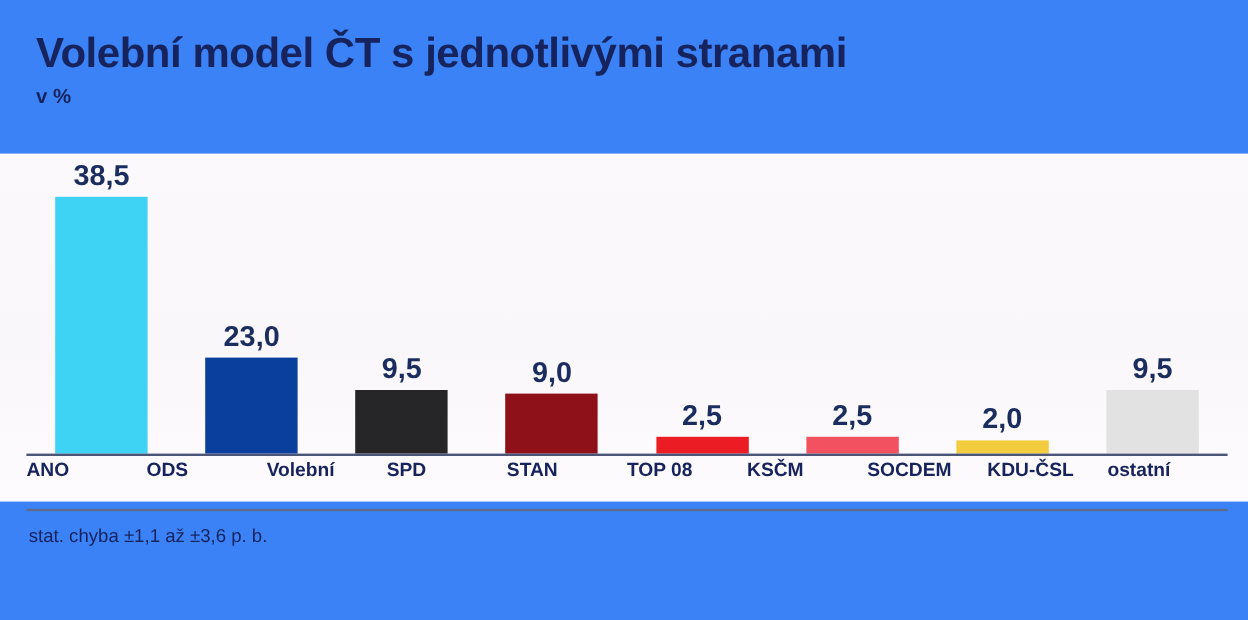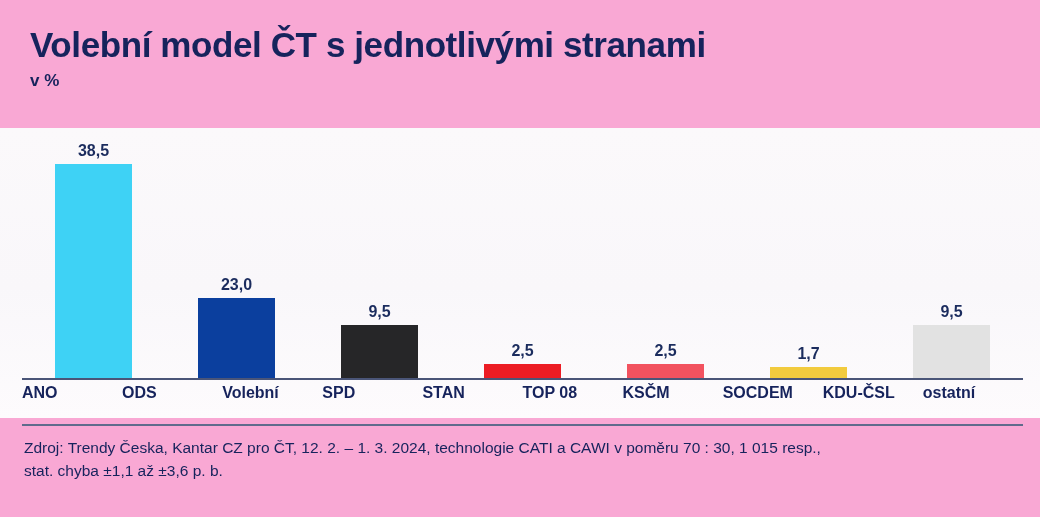--- a/index.html
+++ b/index.html
@@ -11,21 +11,21 @@
     height: 517px;
     background: #ffffff;
     font-family: "Liberation Sans", sans-serif;
     overflow: hidden;
   }
 
   .infographic {
     position: relative;
     width: 1040px;
     height: 517px;
-    background: #f9a8d4;
+    background: #3b82f6;
     box-sizing: border-box;
   }
 
   
   .header {
     position: absolute;
     left: 30px;
     top: 26px;
     width: 990px;
   }
@@ -69,21 +69,21 @@
     flex: 1 1 0;
     height: 250px;
     position: relative;
     display: flex;
     flex-direction: column;
     justify-content: flex-end;
     align-items: center;
   }
 
   .bar-value {
-    font-size: 16px;
+    font-size: 24px;
     font-weight: bold;
     color: #1b2c5e;
     margin-bottom: 5px;
     line-height: 1;
     white-space: nowrap;
   }
 
   .bar-rect {
     width: 77px;
     background: #cccccc;
@@ -152,29 +152,33 @@
         </div>
         <div class="bar-slot">
           <div class="bar-value">23,0</div>
           <div class="bar-rect" style="height: 80.475px; background: rgb(11, 63, 158);"></div>
         </div>
         <div class="bar-slot">
           <div class="bar-value">9,5</div>
           <div class="bar-rect" style="height: 52.725px; background: rgb(38, 38, 40);"></div>
         </div>
         <div class="bar-slot">
+          <div class="bar-value">9,0</div>
+          <div class="bar-rect" style="height: 49.95px; background: rgb(142, 17, 25);"></div>
+        </div>
+        <div class="bar-slot">
           <div class="bar-value">2,5</div>
           <div class="bar-rect" style="height: 13.875px; background: rgb(236, 28, 36);"></div>
         </div>
         <div class="bar-slot">
           <div class="bar-value">2,5</div>
           <div class="bar-rect" style="height: 13.875px; background: rgb(242, 82, 95);"></div>
         </div>
         <div class="bar-slot">
-          <div class="bar-value">1,7</div>
+          <div class="bar-value">2,0</div>
           <div class="bar-rect" style="height: 11.1px; background: rgb(242, 203, 62);"></div>
         </div>
         <div class="bar-slot">
           <div class="bar-value">9,5</div>
           <div class="bar-rect" style="height: 52.725px; background: rgb(226, 226, 226);"></div>
         </div>
       </div>
     <div class="axis-line"></div>
     <div class="axis-labels">
         <div class="axis-label">ANO</div>
@@ -185,17 +189,16 @@
         <div class="axis-label">TOP 08</div>
         <div class="axis-label">KSČM</div>
         <div class="axis-label">SOCDEM</div>
         <div class="axis-label">KDU-ČSL</div>
         <div class="axis-label">ostatní</div>
       </div>
   </div>
 
   <div class="source-divider"></div>
   <div class="source-note">
-    <div>Zdroj: Trendy Česka, Kantar CZ pro ČT, 12. 2. – 1. 3. 2024, technologie CATI a CAWI v poměru 70 : 30, 1 015 resp.,</div>
     <div>stat. chyba ±1,1 až ±3,6 p. b.</div>
   </div>
 
 </div>
 
 </body></html>

